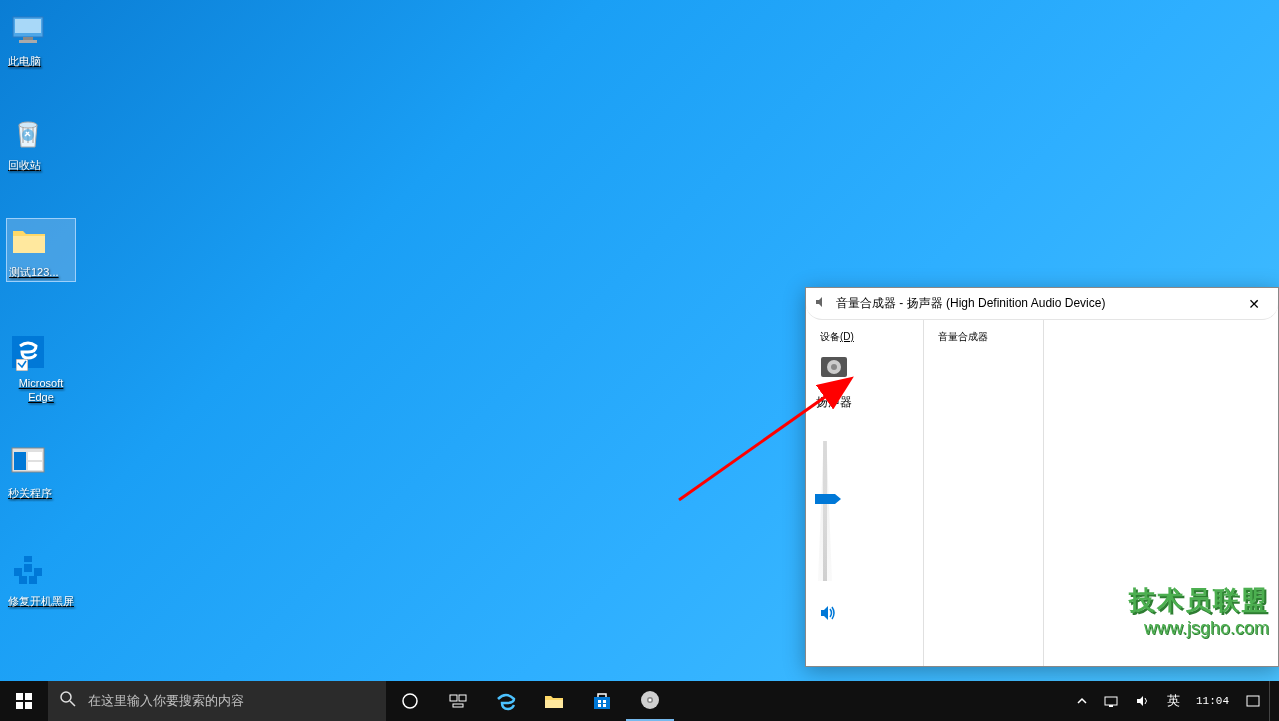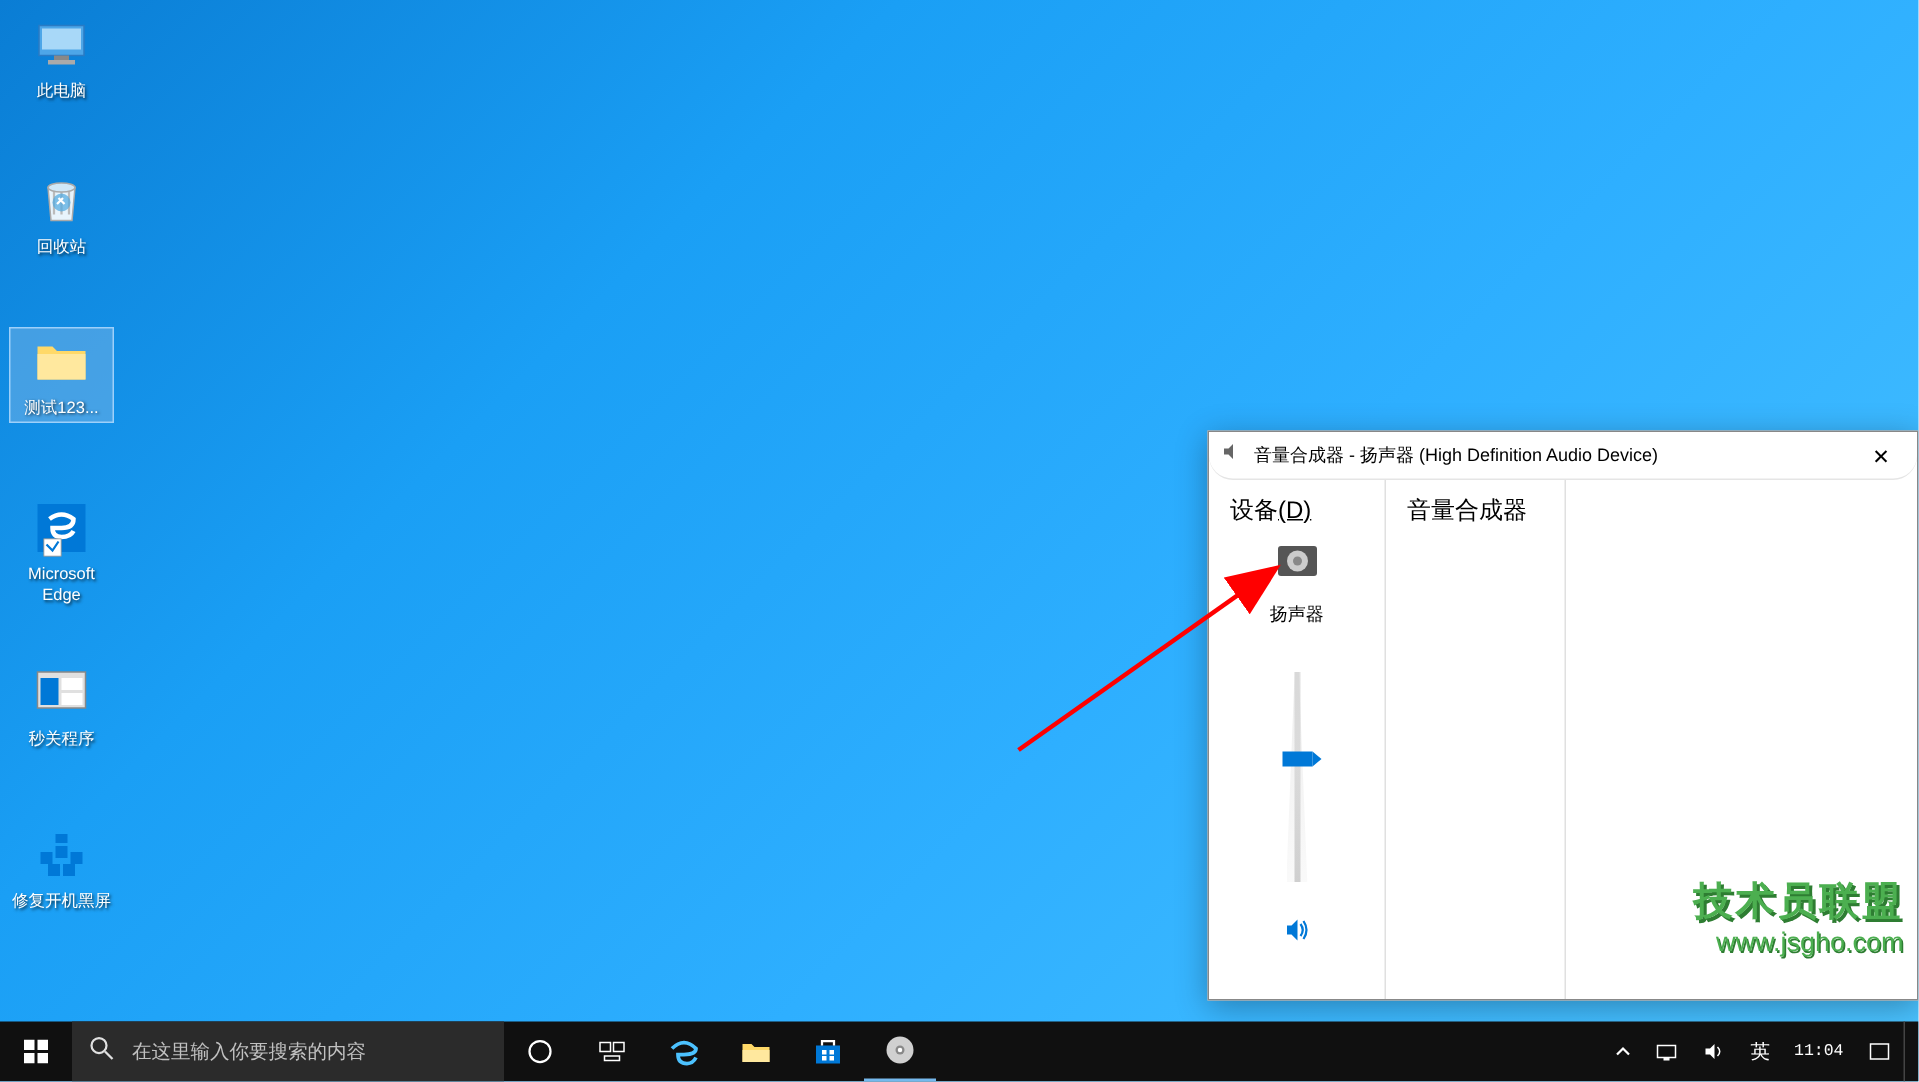--- a/index.html
+++ b/index.html
@@ -18,23 +18,24 @@
     .desktop {
       width: 100%;
       height: calc(100% - 40px);
       position: relative;
     }
     .desktop-icon {
       position: absolute;
       width: 70px;
       display: flex;
       flex-direction: column;
-      align-items: center;
+      align-items: flex-start;
       cursor: pointer;
       padding: 2px;
+      text-decoration: underline;
     }
     .desktop-icon.selected {
       background: rgba(120, 180, 230, 0.5);
       border: 1px solid rgba(180, 220, 255, 0.8);
     }
     .desktop-icon-img {
       width: 40px;
       height: 40px;
       margin-bottom: 4px;
       display: flex;
@@ -122,31 +123,30 @@
       border-right: none;
       flex: 1;
     }
     .device-section {
       width: 118px;
     }
     .apps-section {
       width: 120px;
     }
     .section-header {
-      font-size: 16px;
+      font-size: 10px;
       padding: 0 14px 10px;
       color: #000;
     }
     .section-header .underline {
       text-decoration: underline;
     }
     .mixer-item {
       display: flex;
       flex-direction: column;
-      align-items: center;
       padding: 0 10px;
     }
     .mixer-item-icon {
       width: 36px;
       height: 26px;
       margin-bottom: 14px;
       display: flex;
       align-items: center;
       justify-content: center;
     }
@@ -227,21 +227,21 @@
     }
     .start-button {
       width: 48px;
       height: 40px;
       display: flex;
       align-items: center;
       justify-content: center;
       cursor: pointer;
     }
     .search-box {
-      width: 288px;
+      width: 338px;
       height: 40px;
       background: #2b2b2b;
       display: flex;
       align-items: center;
       padding: 0 12px;
     }
     .search-icon-wrap {
       color: #e0e0e0;
       margin-right: 12px;
     }

